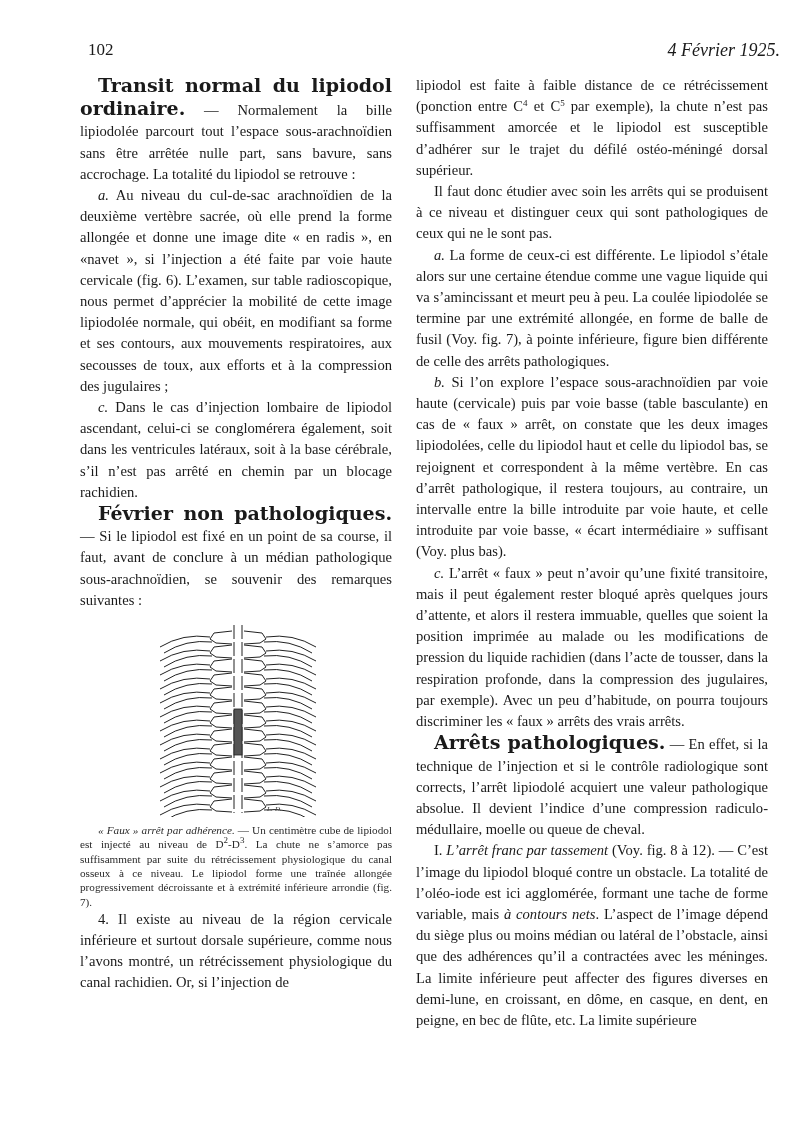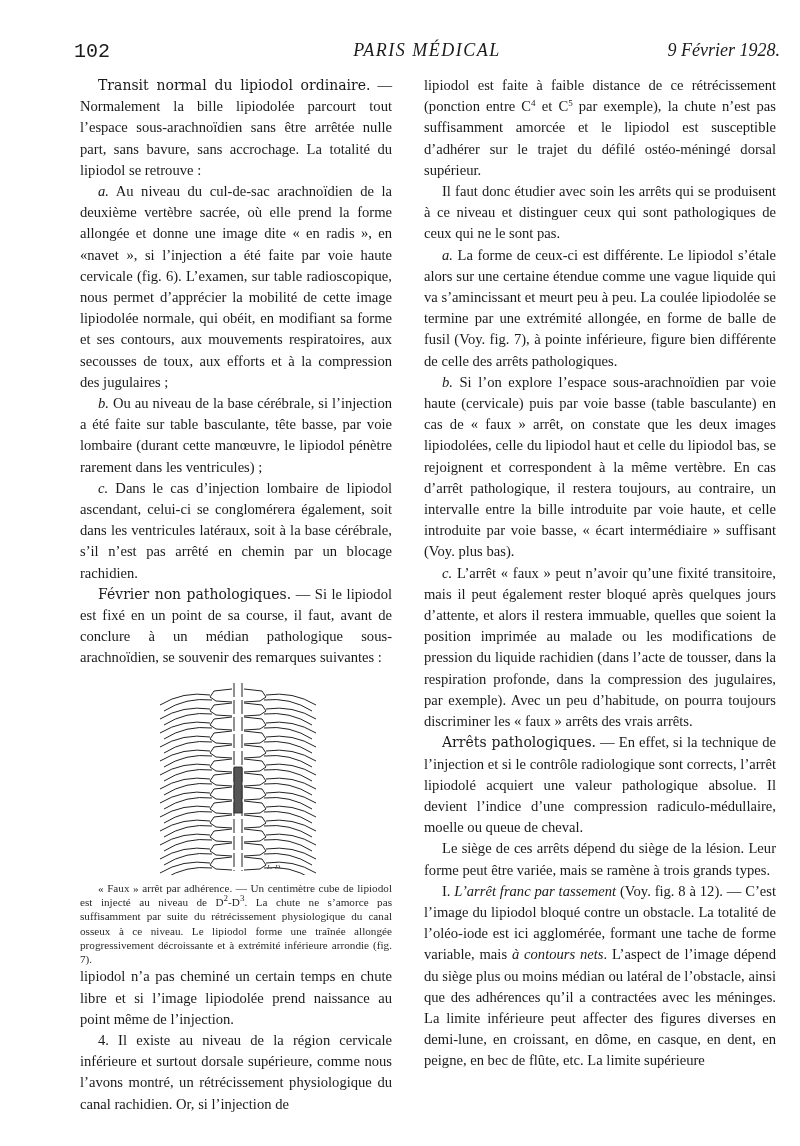--- a/index.html
+++ b/index.html
@@ -1,47 +1,45 @@
 <!DOCTYPE html>
 <html><head>
 <meta charset="utf-8">
 <style>
   html, body { margin: 0; padding: 0; background: #ffffff; }
   body { width: 800px; height: 1146px; position: relative; overflow: hidden;
          font-family: "DejaVu Serif", "Liberation Serif", serif; color: #1a1a1a; }
   .header { position: absolute; top: 40px; left: 74px; width: 706px; height: 28px; }
-  .pagenum { position: absolute; left: 0; top: 0; font-size: 20px; font-family: Liberation Mono, monospace; }
+  .pagenum { position: absolute; left: 14px; top: 0; font-size: 17px; font-family: Liberation Serif, serif; }
   .journal { position: absolute; left: 0; right: 0; top: 0; text-align: center; font-style: italic; font-size: 18px; letter-spacing: 1.5px; font-family: "Liberation Serif", serif; }
   .date { position: absolute; right: 0; top: 0; font-style: italic; font-size: 18px; font-family: "Liberation Serif", serif; }
   .col { position: absolute; top: 75px; font-family: "Liberation Serif", serif; font-size: 14.6px; line-height: 21.2px; text-align: justify; }
   .col-left { left: 80px; width: 312px; }
-  .col-right { left: 416px; width: 352px; margin-left: 8px; }
+  .col-right { left: 416px; width: 352px; }
   .col p { margin: 0; text-indent: 18px; }
   .col p.noindent { text-indent: 0; }
-  .b { font-weight: normal; font-family: "DejaVu Serif", serif; font-size: 14px; }
+  .b { font-weight: bold; font-family: "DejaVu Serif", serif; font-size: 19px; }
   .i { font-style: italic; }
   .figure { margin: 10px 0 6px 0; height: 196px; position: relative; font-style: italic; }
   .figure svg { position: absolute; left: 75px; top: 0; }
   .caption { font-size: 11.2px; line-height: 14.3px; text-align: justify; margin: 0 0 16px 0; text-indent: 0; color: #2a2a2a; }
-  .caption .ci { }
+  .caption .ci { font-style: italic; }
   sup { font-size: 9px; vertical-align: 5px; line-height: 0; }
 </style>
 </head>
 <body>
 
 <div class="header">
   <span class="pagenum">102</span>
-  <span class="journal">PARIS MÉDICAL</span>
-  <span class="date">9 Février 1928.</span>
+  <span class="date">4 Février 1925.</span>
 </div>
 
 <div class="col col-left">
   <p><span class="b">Transit normal du lipiodol ordinaire.</span><span> — Normalement la bille lipiodolée parcourt tout l’espace sous-arachnoïdien sans être arrêtée nulle part, sans bavure, sans accrochage. La totalité du lipiodol se retrouve :</span></p>
   <p><span class="i">a.</span><span> Au niveau du cul-de-sac arachnoïdien de la deuxième vertèbre sacrée, où elle prend la forme allongée et donne une image dite « en radis », en «navet », si l’injection a été faite par voie haute cervicale (fig. 6). L’examen, sur table radioscopique, nous permet d’apprécier la mobilité de cette image lipiodolée normale, qui obéit, en modifiant sa forme et ses contours, aux mouvements respiratoires, aux secousses de toux, aux efforts et à la compression des jugulaires ;</span></p>
-  <p><span class="i">b.</span><span> Ou au niveau de la base cérébrale, si l’injection a été faite sur table basculante, tête basse, par voie lombaire (durant cette manœuvre, le lipiodol pénètre rarement dans les ventricules) ;</span></p>
   <p><span class="i">c.</span><span> Dans le cas d’injection lombaire de lipiodol ascendant, celui-ci se conglomérera également, soit dans les ventricules latéraux, soit à la base cérébrale, s’il n’est pas arrêté en chemin par un blocage rachidien.</span></p>
   <p><span class="b">Février non pathologiques.</span><span> — Si le lipiodol est fixé en un point de sa course, il faut, avant de conclure à un médian pathologique sous-arachnoïdien, se souvenir des remarques suivantes :</span></p>
 
   <div class="figure">
     <svg width="170" height="196" viewBox="0 0 170 196">
       <g id="ribs" stroke="#222" stroke-width="1" fill="none">
           <path d="M55,16 Q28,12 5,26 M57,21 Q31,18 9,32"></path>
           <path d="M111,16 Q138,12 161,26 M109,21 Q135,18 157,32"></path>
           <path d="M55,30 Q28,26 5,40 M57,35 Q31,32 9,46"></path>
           <path d="M111,30 Q138,26 161,40 M109,35 Q135,32 157,46"></path>
@@ -85,26 +83,24 @@
           <path d="M77,164 L59,166 L55,172 L61,176 L77,177 M89,164 L107,166 L111,172 L105,176 L89,177"></path>
           <path d="M77,178 L59,180 L55,186 L61,190 L77,191 M89,178 L107,180 L111,186 L105,190 L89,191"></path>
         </g>
       <rect x="79" y="88" width="8" height="46" fill="#555" stroke="#222" stroke-width="0.8"></rect>
       <text x="112" y="190" font-size="7" font-family="Liberation Serif, serif" fill="#333">L.-D.</text>
     </svg>
   </div>
 
   <p class="caption"><span class="ci">« Faux » arrêt par adhérence.</span><span> — Un centimètre cube de lipiodol est injecté au niveau de D</span><sup>2</sup><span>-D</span><sup>3</sup><span>. La chute ne s’amorce pas suffisamment par suite du rétrécissement physiologique du canal osseux à ce niveau. Le lipiodol forme une traînée allongée progressivement décroissante et à extrémité inférieure arrondie (fig. 7).</span></p>
 
-  <p class="noindent"><span>lipiodol n’a pas cheminé un certain temps en chute libre et si l’image lipiodolée prend naissance au point même de l’injection.</span></p>
   <p><span>4. Il existe au niveau de la région cervicale inférieure et surtout dorsale supérieure, comme nous l’avons montré, un rétrécissement physiologique du canal rachidien. Or, si l’injection de</span></p>
 </div>
 
 <div class="col col-right">
   <p class="noindent"><span>lipiodol est faite à faible distance de ce rétrécissement (ponction entre C</span><sup>4</sup><span> et C</span><sup>5</sup><span> par exemple), la chute n’est pas suffisamment amorcée et le lipiodol est susceptible d’adhérer sur le trajet du défilé ostéo-méningé dorsal supérieur.</span></p>
   <p><span>Il faut donc étudier avec soin les arrêts qui se produisent à ce niveau et distinguer ceux qui sont pathologiques de ceux qui ne le sont pas.</span></p>
   <p><span class="i">a.</span><span> La forme de ceux-ci est différente. Le lipiodol s’étale alors sur une certaine étendue comme une vague liquide qui va s’amincissant et meurt peu à peu. La coulée lipiodolée se termine par une extrémité allongée, en forme de balle de fusil (Voy. fig. 7), à pointe inférieure, figure bien différente de celle des arrêts pathologiques.</span></p>
   <p><span class="i">b.</span><span> Si l’on explore l’espace sous-arachnoïdien par voie haute (cervicale) puis par voie basse (table basculante) en cas de « faux » arrêt, on constate que les deux images lipiodolées, celle du lipiodol haut et celle du lipiodol bas, se rejoignent et correspondent à la même vertèbre. En cas d’arrêt pathologique, il restera toujours, au contraire, un intervalle entre la bille introduite par voie haute, et celle introduite par voie basse, « écart intermédiaire » suffisant (Voy. plus bas).</span></p>
   <p><span class="i">c.</span><span> L’arrêt « faux » peut n’avoir qu’une fixité transitoire, mais il peut également rester bloqué après quelques jours d’attente, et alors il restera immuable, quelles que soient la position imprimée au malade ou les modifications de pression du liquide rachidien (dans l’acte de tousser, dans la respiration profonde, dans la compression des jugulaires, par exemple). Avec un peu d’habitude, on pourra toujours discriminer les « faux » arrêts des vrais arrêts.</span></p>
   <p><span class="b">Arrêts pathologiques.</span><span> — En effet, si la technique de l’injection et si le contrôle radiologique sont corrects, l’arrêt lipiodolé acquiert une valeur pathologique absolue. Il devient l’indice d’une compression radiculo-médullaire, moelle ou queue de cheval.</span></p>
-  <p><span>Le siège de ces arrêts dépend du siège de la lésion. Leur forme peut être variée, mais se ramène à trois grands types.</span></p>
   <p><span>I. </span><span class="i">L’arrêt franc par tassement</span><span> (Voy. fig. 8 à 12). — C’est l’image du lipiodol bloqué contre un obstacle. La totalité de l’oléo-iode est ici agglomérée, formant une tache de forme variable, mais </span><span class="i">à contours nets</span><span>. L’aspect de l’image dépend du siège plus ou moins médian ou latéral de l’obstacle, ainsi que des adhérences qu’il a contractées avec les méninges. La limite inférieure peut affecter des figures diverses en demi-lune, en croissant, en dôme, en casque, en dent, en peigne, en bec de flûte, etc. La limite supérieure</span></p>
 </div>
 
 </body></html>

